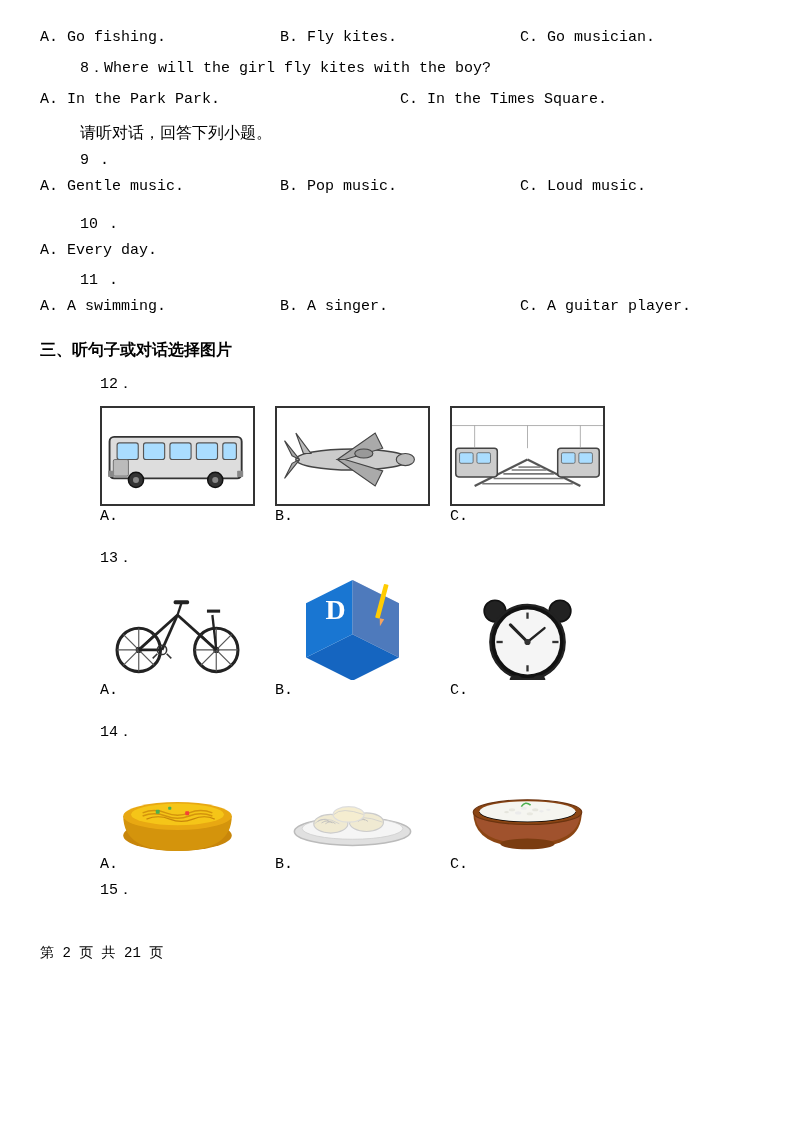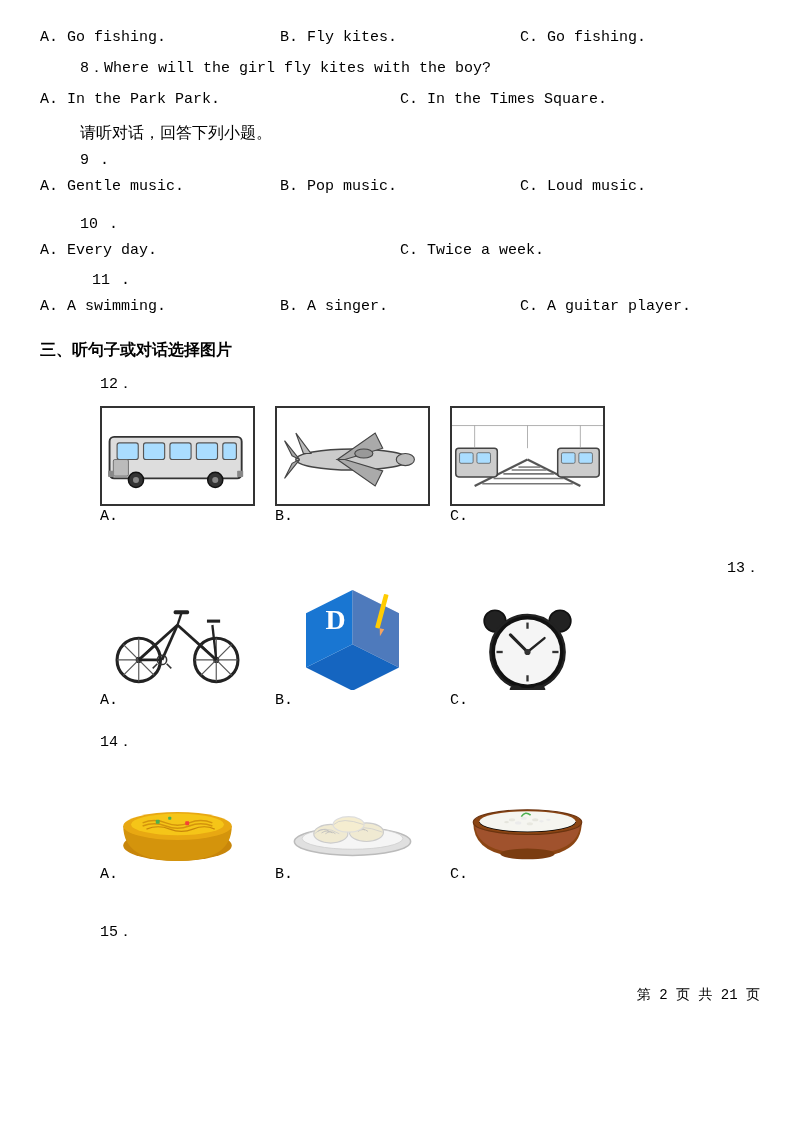--- a/index.html
+++ b/index.html
@@ -57,40 +57,40 @@
       justify-content: center;
       background: #fff;
       overflow: hidden;
       position: relative;
     }
     .img-label {
       margin-top: 2px;
       font-size: 15px;
     }
     .page-footer {
-      text-align: right;
+      text-align: left;
       margin-top: 40px;
       font-size: 14px;
     }
     .hint-line {
       margin: 10px 0 6px 40px;
       font-family: 'SimHei', 'SimSun', sans-serif;
       font-size: 16px;
     }
     .q-block {
       margin: 4px 0;
     }
   </style>
 </head>
 <body>
 
 <div class="options-line q-block">
   <span class="option">A. Go fishing.</span>
   <span class="option">B. Fly kites.</span>
-  <span class="option">C. Go fishing.</span>
+  <span class="option">C. Go musician.</span>
 </div>
 
 <div class="question-line q-block" style="margin-left:40px;">
   <span>8．Where will the girl fly kites with the boy?</span>
 </div>
 <div class="options-line q-block">
   <span class="option">A. In the Park Park.</span>
   <span class="option">C. In the Times Square.</span>
 </div>
 
@@ -107,24 +107,23 @@
   <span class="option">B. Pop music.</span>
   <span class="option">C. Loud music.</span>
 </div>
 
 <div class="q-block" style="margin-left:40px; margin-top:16px;">
   <span style="display:inline-block; margin-right:2px;">10</span>
   <span>.</span>
 </div>
 <div class="options-line q-block">
   <span class="option">A. Every day.</span>
-  <span class="option">C. Twice a week.</span>
-</div>
-
-<div class="q-block" style="margin-left:52px; margin-top:8px;">
+</div>
+
+<div class="q-block" style="margin-left:40px; margin-top:8px;">
   <span style="display:inline-block; margin-right:2px;">11</span>
   <span>.</span>
 </div>
 <div class="options-line q-block">
   <span class="option">A. A swimming.</span>
   <span class="option">B. A singer.</span>
   <span class="option">C. A guitar player.</span>
 </div>
 
 <div class="section-title">三、听句子或对话选择图片</div>
@@ -206,21 +205,21 @@
         <line x1="0" y1="10" x2="200" y2="10" stroke="#999" stroke-width="1"></line>
         <line x1="30" y1="10" x2="30" y2="40" stroke="#999" stroke-width="1"></line>
         <line x1="100" y1="10" x2="100" y2="40" stroke="#999" stroke-width="1"></line>
         <line x1="170" y1="10" x2="170" y2="40" stroke="#999" stroke-width="1"></line>
       </svg>
     </div>
     <span class="img-label">C.</span>
   </div>
 </div>
 
-<div class="sub-question" style="margin-top:30px;text-align:right;">
+<div class="sub-question" style="margin-top:20px;">
   <span>13</span><span>．</span>
 </div>
 <div class="images-row">
 
   <div class="img-container">
     <div class="img-box" style="border:none; width:155px; height:100px;">
       <svg viewBox="0 0 200 120" xmlns="http://www.w3.org/2000/svg">
 
         <circle cx="50" cy="85" r="28" fill="none" stroke="#222" stroke-width="4"></circle>
         <circle cx="150" cy="85" r="28" fill="none" stroke="#222" stroke-width="4"></circle>
@@ -379,19 +378,19 @@
 
         <path d="M92,68 Q97,60 104,66" stroke="#4caf50" stroke-width="2" fill="none"></path>
 
         <ellipse cx="100" cy="116" rx="35" ry="7" fill="#7a3c10"></ellipse>
       </svg>
     </div>
     <span class="img-label">C.</span>
   </div>
 </div>
 
-<div class="sub-question" style="margin-top:36px;">
+<div class="sub-question" style="margin-top:4px;">
   <span>15</span><span>．</span>
 </div>
 
 <div class="page-footer">
   <span>第 2 页 共 21 页</span>
 </div>
 
 </body></html>

